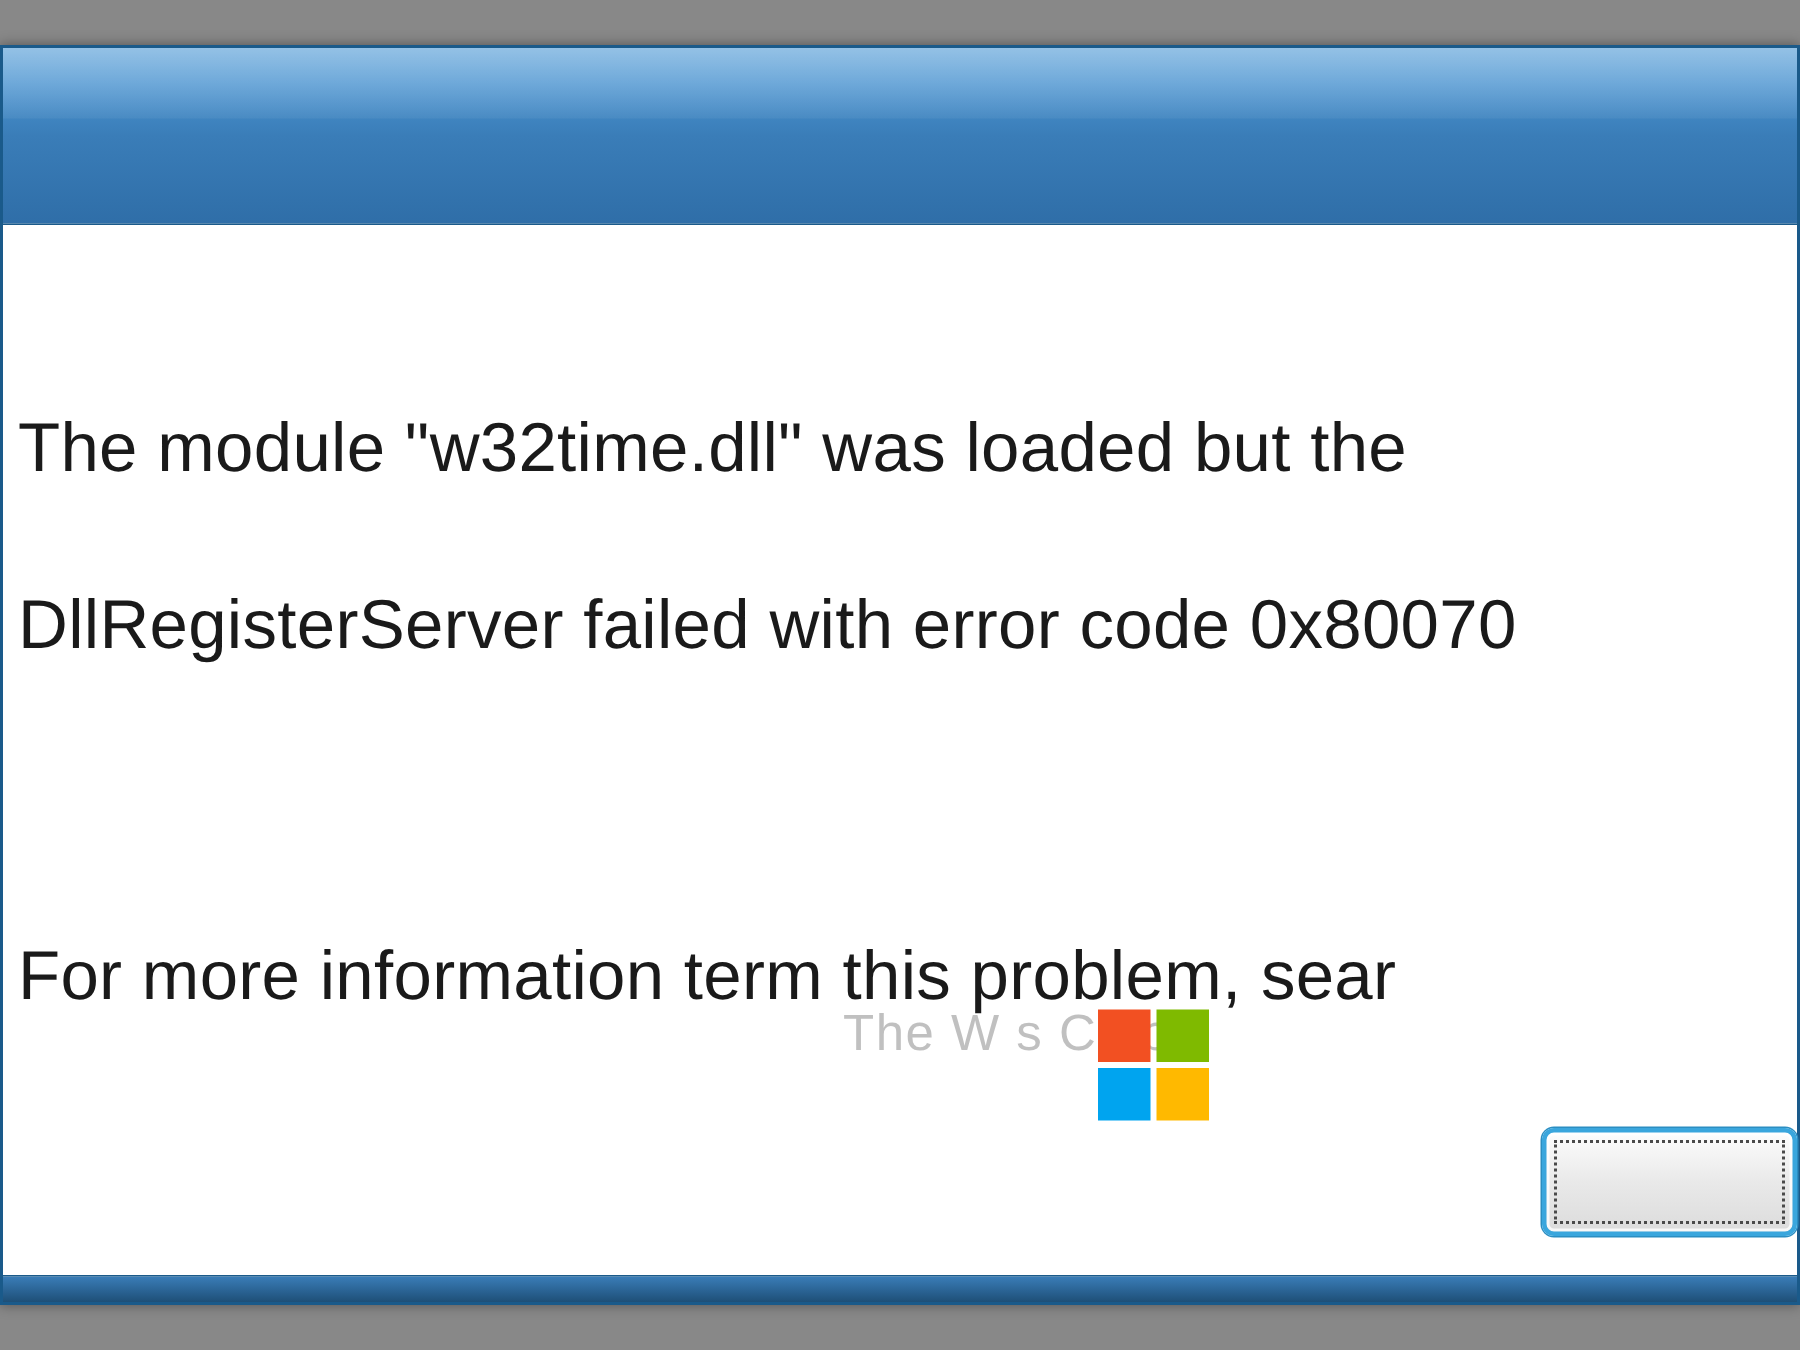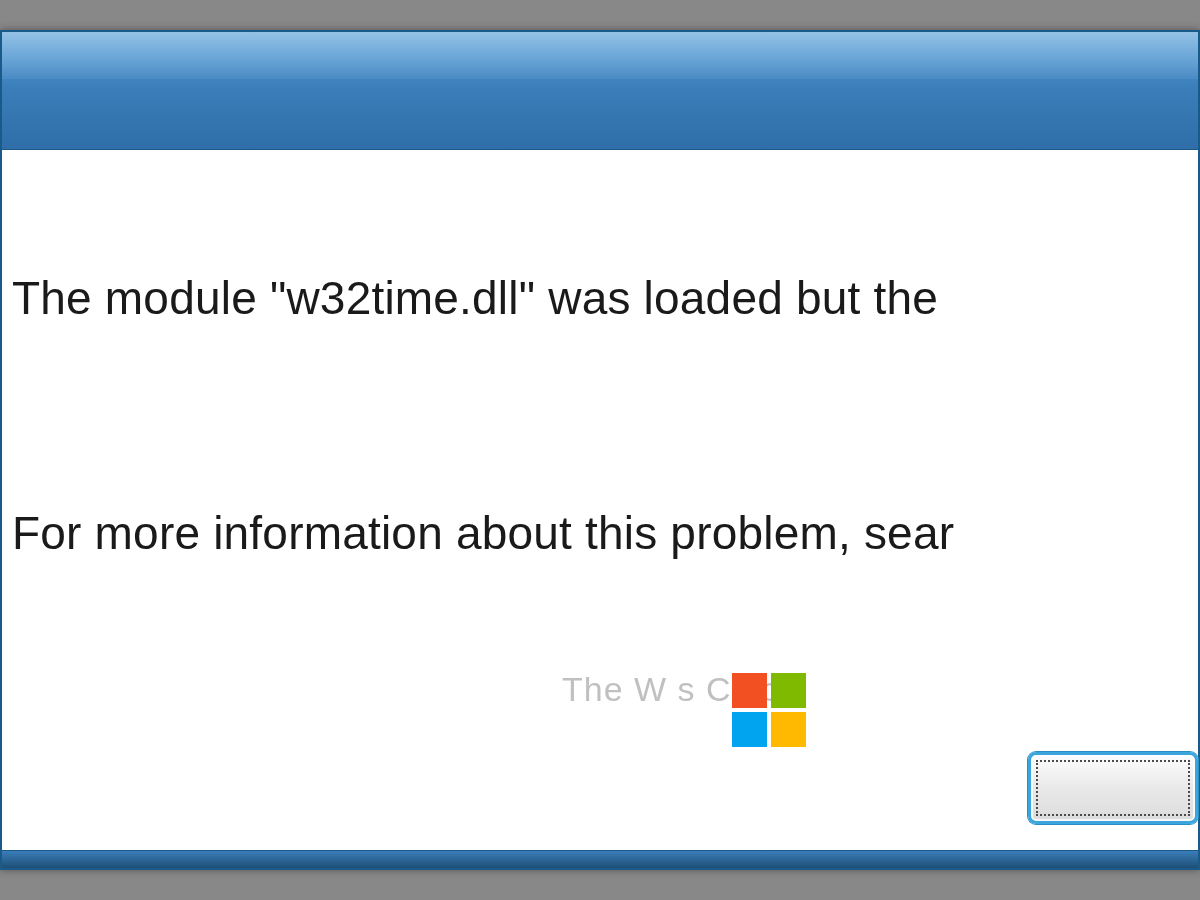--- a/index.html
+++ b/index.html
@@ -148,22 +148,23 @@
 <div class="dialog-window">
 
   <div class="titlebar">
     <span></span>
   </div>
 
   <div class="dialog-body">
 
     <div class="message-block">
       <span class="msg-line">The module "w32time.dll" was loaded but the</span>
+      <span class="msg-line">DllRegisterServer failed with error code 0x80070</span>
       <div class="spacer"></div>
-      <span class="msg-line">For more information about this problem, sear</span>
+      <span class="msg-line">For more information term this problem, sear</span>
     </div>
 
     <div class="watermark">The W        s Club</div>
 
     <div class="ms-logo">
       <div class="sq r"></div>
       <div class="sq g"></div>
       <div class="sq b"></div>
       <div class="sq y"></div>
     </div>

